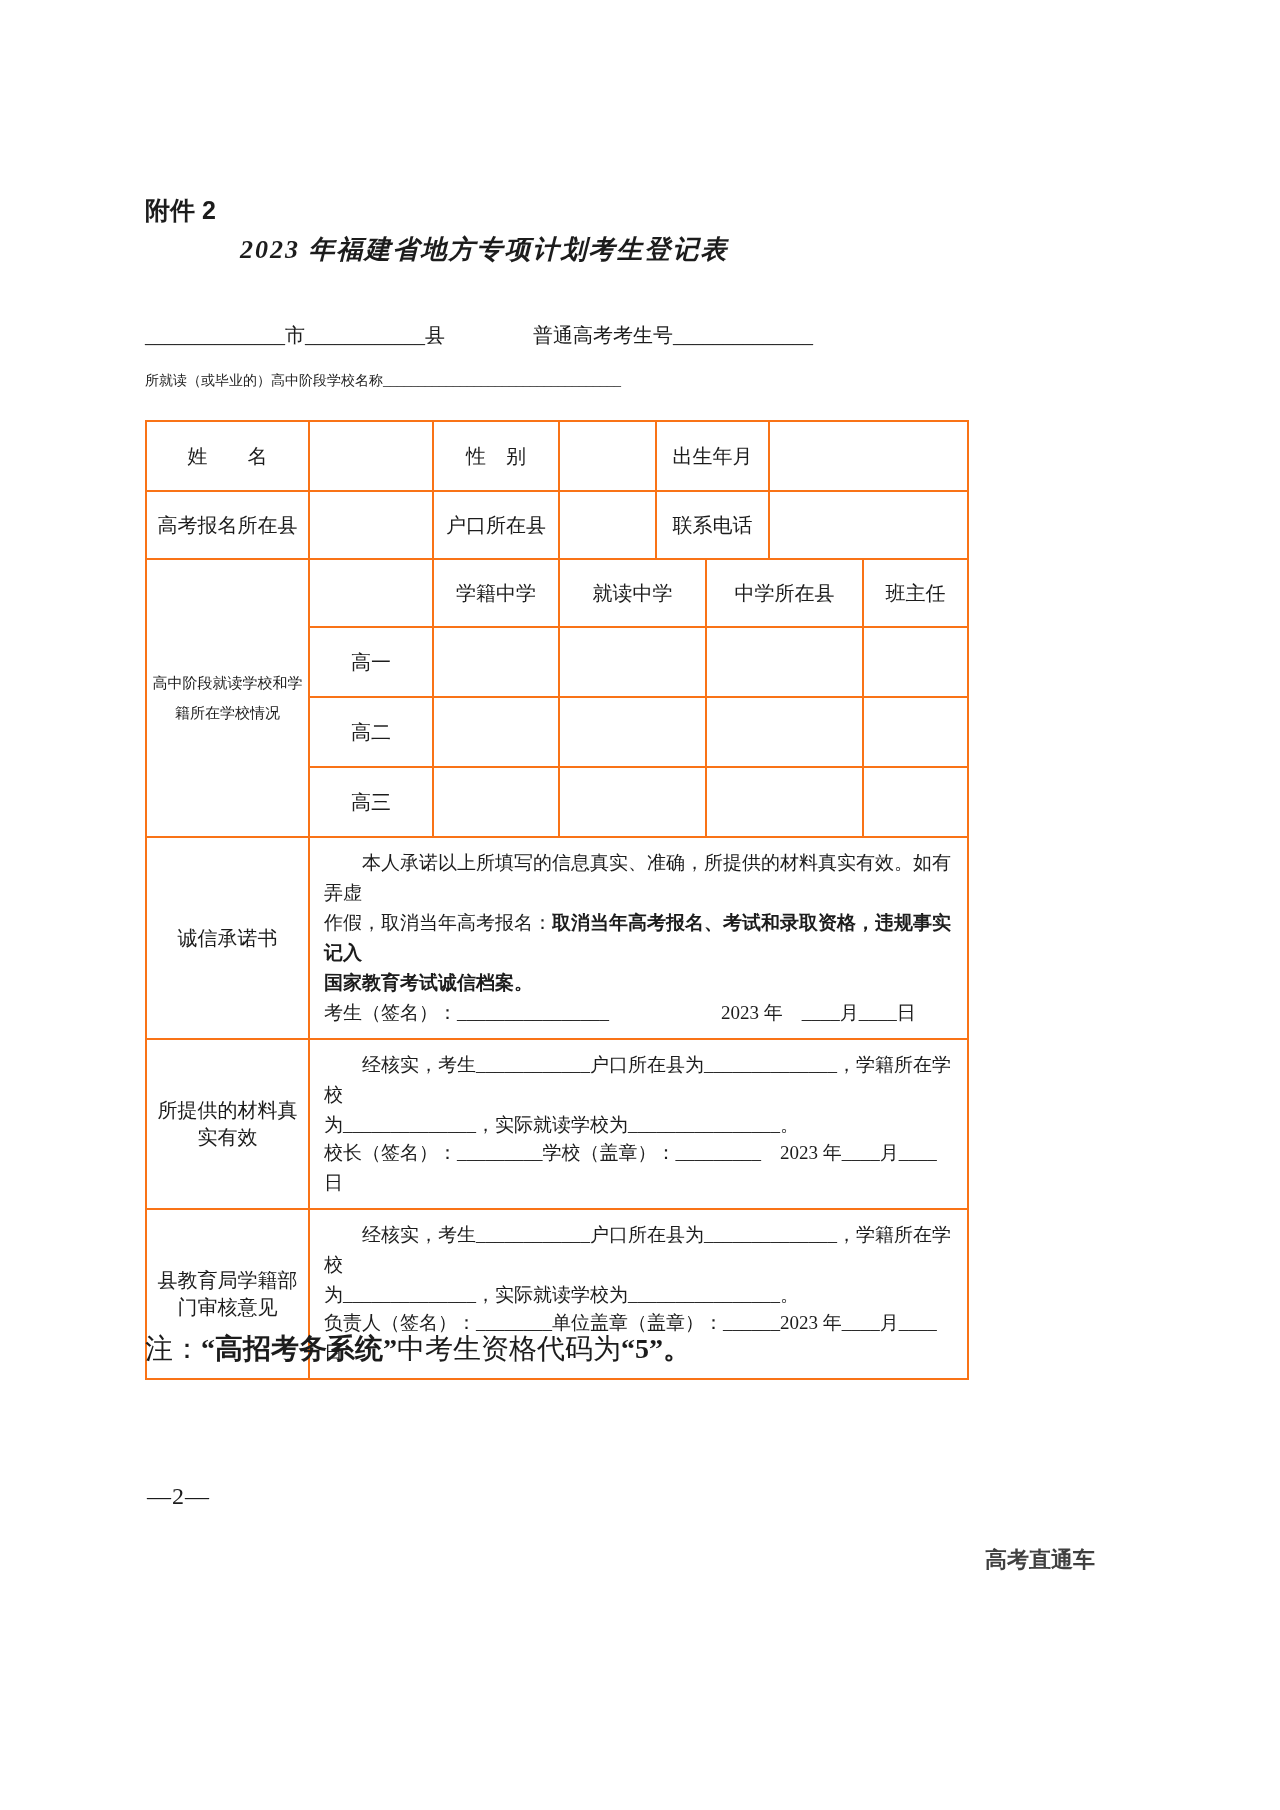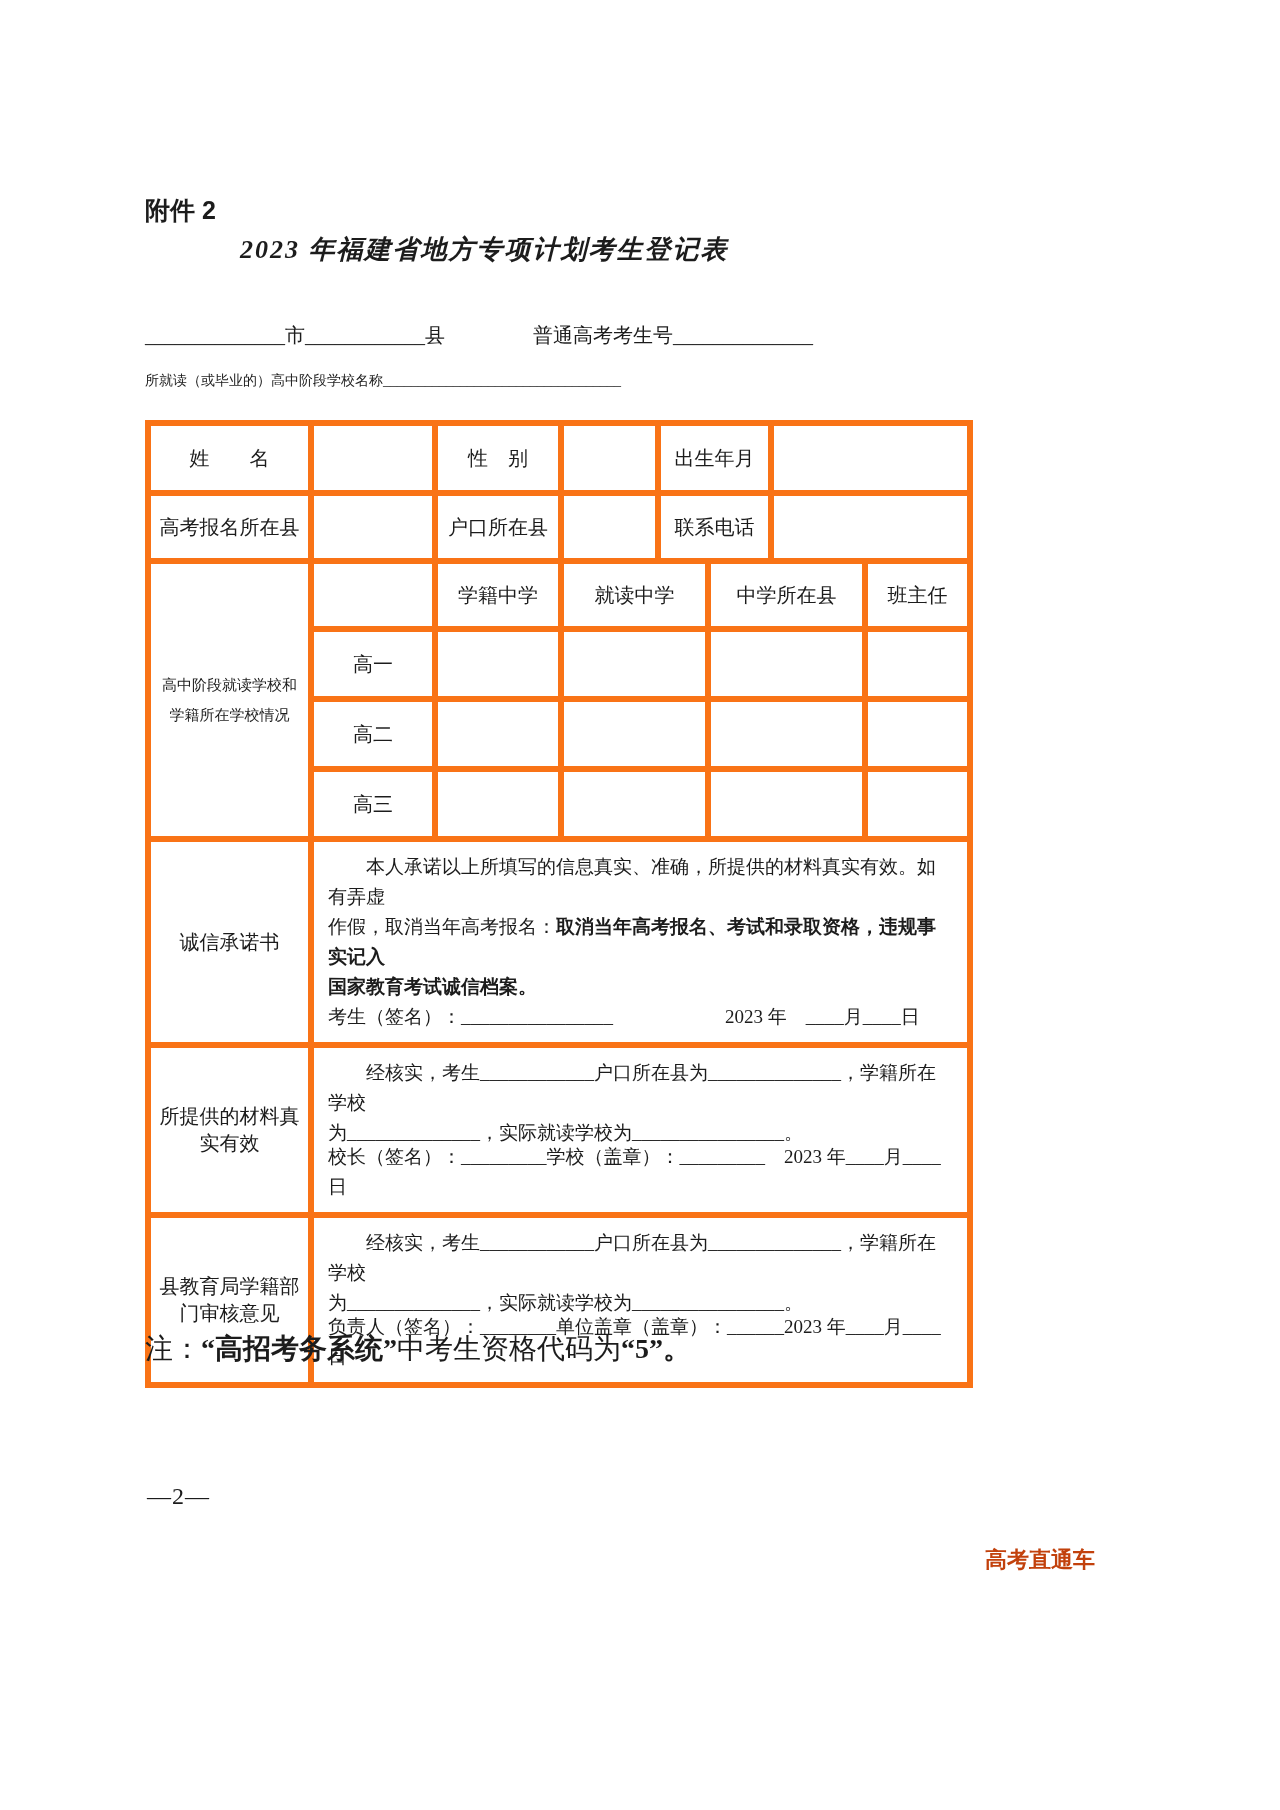--- a/index.html
+++ b/index.html
@@ -31,21 +31,21 @@
     position:absolute; left:145px; top:372px;
     font-size:14px; white-space:nowrap;
   }
   .blank { letter-spacing:0; }
 
   table.form {
     position:absolute; left:145px; top:420px; width:822px;
     border-collapse:collapse; table-layout:fixed;
   }
   td {
-    border:6px solid #f97316;
+    border:2px solid #f97316;
     font-size:20px; vertical-align:middle;
     padding:2px 6px; overflow:hidden;
   }
   td.lbl { text-align:center; }
   td.sec-lbl { text-align:center; font-size:15px; line-height:30px; padding:2px 5px; }
   tr.h70 { height:70px; }
   tr.h68 { height:68px; }
   tr.hpledge { height:146px; }
   tr.hreview { height:170px; }
   td.content {
@@ -66,21 +66,21 @@
     font-size:28px; white-space:nowrap;
   }
   .page-number {
     position:absolute; left:147px; top:1483px;
     font-size:24px; letter-spacing:1px;
   }
   .watermark {
     position:absolute; left:985px; top:1545px;
     font-size:22px; font-weight:700;
     font-family:"Liberation Sans","DejaVu Sans",sans-serif;
-    color:#c2410c;
+    color:#404040;
   }
 </style>
 </head>
 <body>
 
 <div class="page">
 
   <div class="attachment">附件 2</div>
 
   <div class="title">2023 年福建省地方专项计划考生登记表</div>

